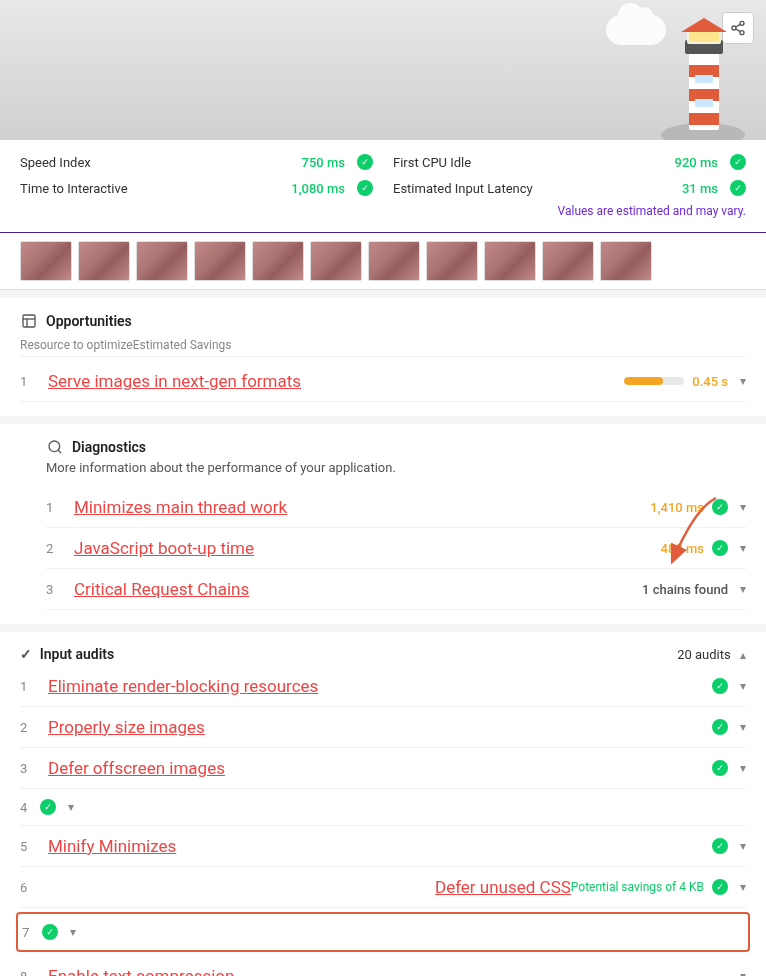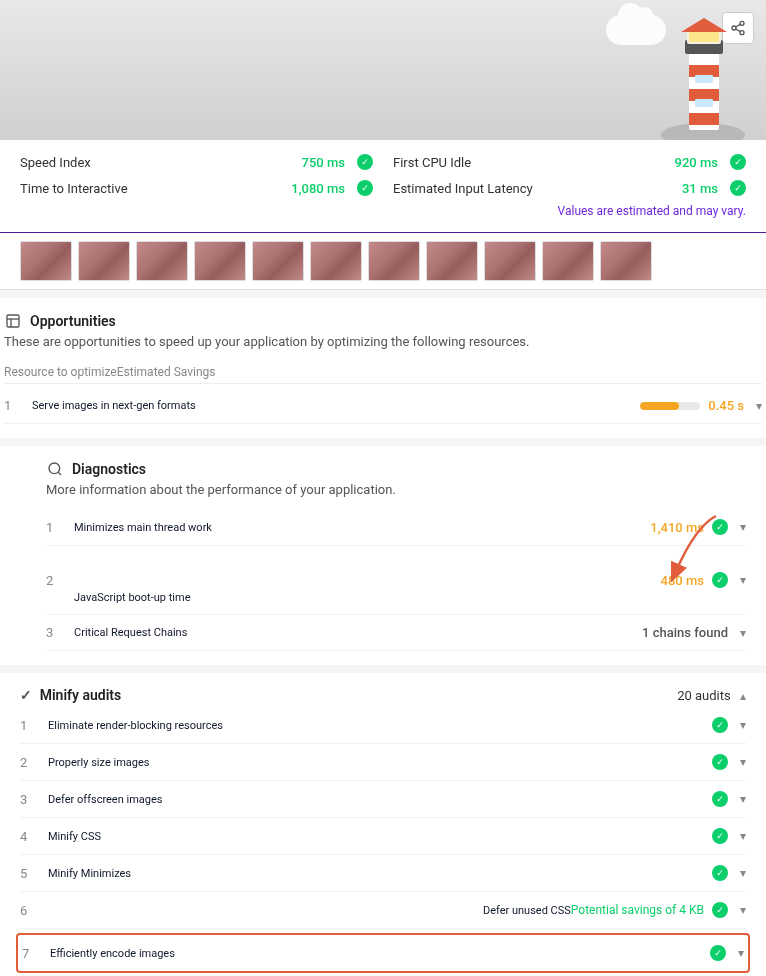--- a/index.html
+++ b/index.html
@@ -143,21 +143,21 @@
     .filmstrip-frame-inner {
       width: 100%;
       height: 100%;
       background: linear-gradient(135deg, #c08080 0%, #a06060 40%, #804040 60%, #c08080 100%);
       opacity: 0.7;
     }
 
     .section {
       background: white;
       margin-top: 8px;
-      padding: 14px 4px;
+      padding: 14px 20px;
     }
 
     .section-header {
       display: flex;
       align-items: center;
       gap: 8px;
       font-weight: 600;
       font-size: 14px;
       margin-bottom: 4px;
       color: #222;
@@ -195,22 +195,23 @@
     }
 
     .row-number {
       color: #888;
       min-width: 20px;
       font-size: 13px;
     }
 
     .row-label {
       flex: 1;
-      font-size: 11px;
-      color: #0f172a;
+      font-size: 17px;
+      color: #ef4444;
+      text-decoration: underline;
     }
 
     .row-value {
       display: flex;
       align-items: center;
       gap: 8px;
       font-size: 13px;
     }
 
     .savings-bar {
@@ -416,21 +417,20 @@
   <div class="section-header">
     <div class="section-icon">
       <svg width="16" height="16" viewBox="0 0 24 24" fill="none" stroke="#555" stroke-width="2">
         <rect x="3" y="3" width="18" height="18" rx="2"></rect>
           <line x1="3" y1="9" x2="21" y2="9"></line>
         <line x1="9" y1="21" x2="9" y2="9"></line>
       </svg>
     </div>
     <span>Opportunities</span>
   </div>
-  <p class="section-desc">These are opportunities to speed up your application by optimizing the following resources.</p>
   <div class="table-header">
     <span>Resource to optimize</span>
     <span>Estimated Savings</span>
   </div>
   <div class="opportunity-row">
     <span class="row-number">1</span>
     <span class="row-label" style="padding-left:8px;">Serve images in next-gen formats</span>
     <div class="row-value">
       <div class="savings-bar">
         <div class="savings-bar-fill" style="width:65%"></div>
@@ -458,21 +458,21 @@
     <span class="row-label" style="padding-left:8px;">Minimizes main thread work</span>
     <div class="row-value">
       <span class="diag-value">1,410 ms</span>
       <div class="check-circle">✓</div>
       <span class="chevron-btn">▾</span>
     </div>
   </div>
 
   <div class="diag-row" style="position:relative;">
     <span class="row-number">2</span>
-    <span class="row-label" style="padding-left:8px;margin-top:35px;">JavaScript boot-up time</span>
+    <span class="row-label" style="padding-left:8px;">JavaScript boot-up time</span>
     <div class="row-value">
       <span class="diag-value">480 ms</span>
       <div class="check-circle">✓</div>
       <span class="chevron-btn">▾</span>
     </div>
 
     <svg style="position:absolute; right:-10px; top:-40px; width:120px; height:80px;" viewBox="0 0 120 80">
       <path d="M80,10 Q60,20 40,65" stroke="#e05c3a" stroke-width="2.5" fill="none" marker-end="url(#arrowhead)"></path>
       <defs>
         <marker id="arrowhead" markerWidth="8" markerHeight="7" refX="3" refY="3.5" orient="auto">
@@ -488,21 +488,21 @@
     <div class="row-value">
       <span class="diag-value neutral">1 chains found</span>
       <span class="chevron-btn">▾</span>
     </div>
   </div>
 </div>
 
 <div class="passed-section" style="border-top: 8px solid #f5f5f5;">
   <div class="passed-header">
     <span style="color:#555; font-size:14px;">✓</span>
-    <span>Minify audits</span>
+    <span>Input audits</span>
     <span class="passed-count">
       <span>20 audits</span>
       <span style="margin-left:6px; color:#888; font-size:12px;">▴</span>
     </span>
   </div>
 
   <div class="passed-row">
     <span class="row-number">1</span>
     <span class="row-label" style="padding-left:8px;">Eliminate render-blocking resources</span>
     <div class="row-value">
@@ -524,21 +524,20 @@
     <span class="row-number">3</span>
     <span class="row-label" style="padding-left:8px;">Defer offscreen images</span>
     <div class="row-value">
       <div class="check-circle">✓</div>
       <span class="chevron-btn">▾</span>
     </div>
   </div>
 
   <div class="passed-row">
     <span class="row-number">4</span>
-    <span class="row-label" style="padding-left:8px;">Minify CSS</span>
     <div class="row-value">
       <div class="check-circle">✓</div>
       <span class="chevron-btn">▾</span>
     </div>
   </div>
 
   <div class="passed-row">
     <span class="row-number">5</span>
     <span class="row-label" style="padding-left:8px;">Minify Minimizes</span>
     <div class="row-value">
@@ -552,21 +551,20 @@
     <span class="row-label" style="padding-left:8px;text-align:right;">Defer unused CSS</span>
     <div class="row-value">
       <span class="potential-savings">Potential savings of 4 KB</span>
       <div class="check-circle">✓</div>
       <span class="chevron-btn">▾</span>
     </div>
   </div>
 
   <div class="passed-row" style="border: 2px solid #e05c3a; border-radius:4px; margin: 4px -4px; padding: 10px 4px;">
     <span class="row-number">7</span>
-    <span class="row-label" style="padding-left:8px;">Efficiently encode images</span>
     <div class="row-value">
       <div class="check-circle">✓</div>
       <span class="chevron-btn">▾</span>
     </div>
   </div>
 
   <div class="passed-row" style="border-bottom:none;">
     <span class="row-number">8</span>
     <span class="row-label" style="padding-left:8px;">Enable text compression</span>
     <div class="row-value">

